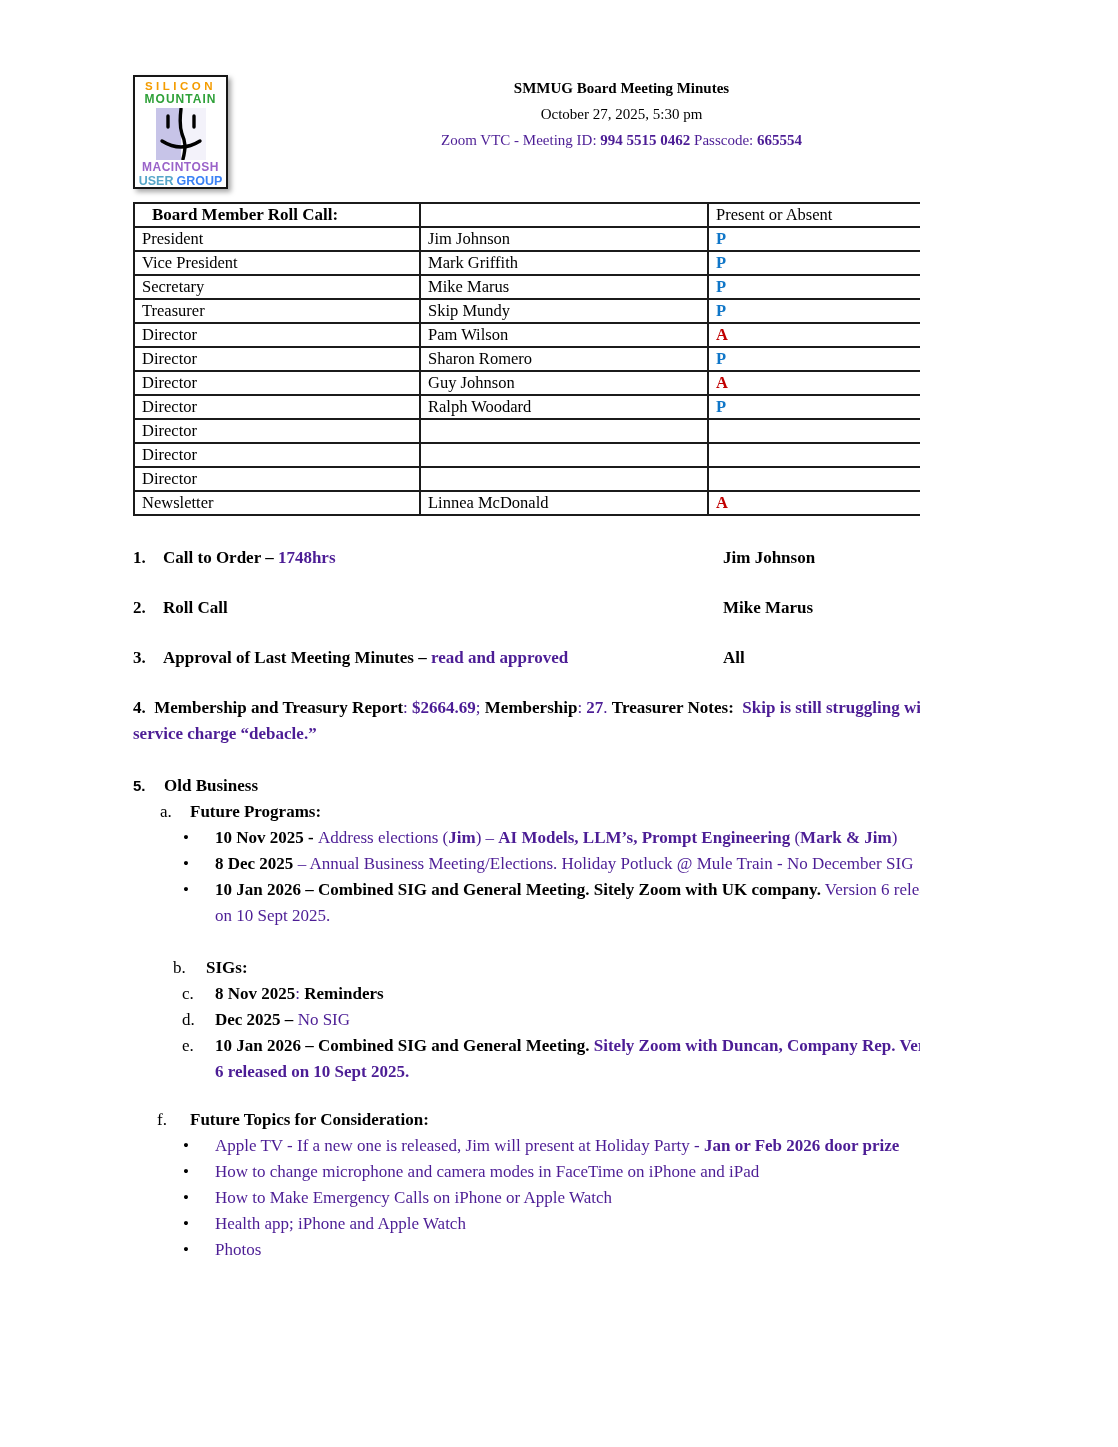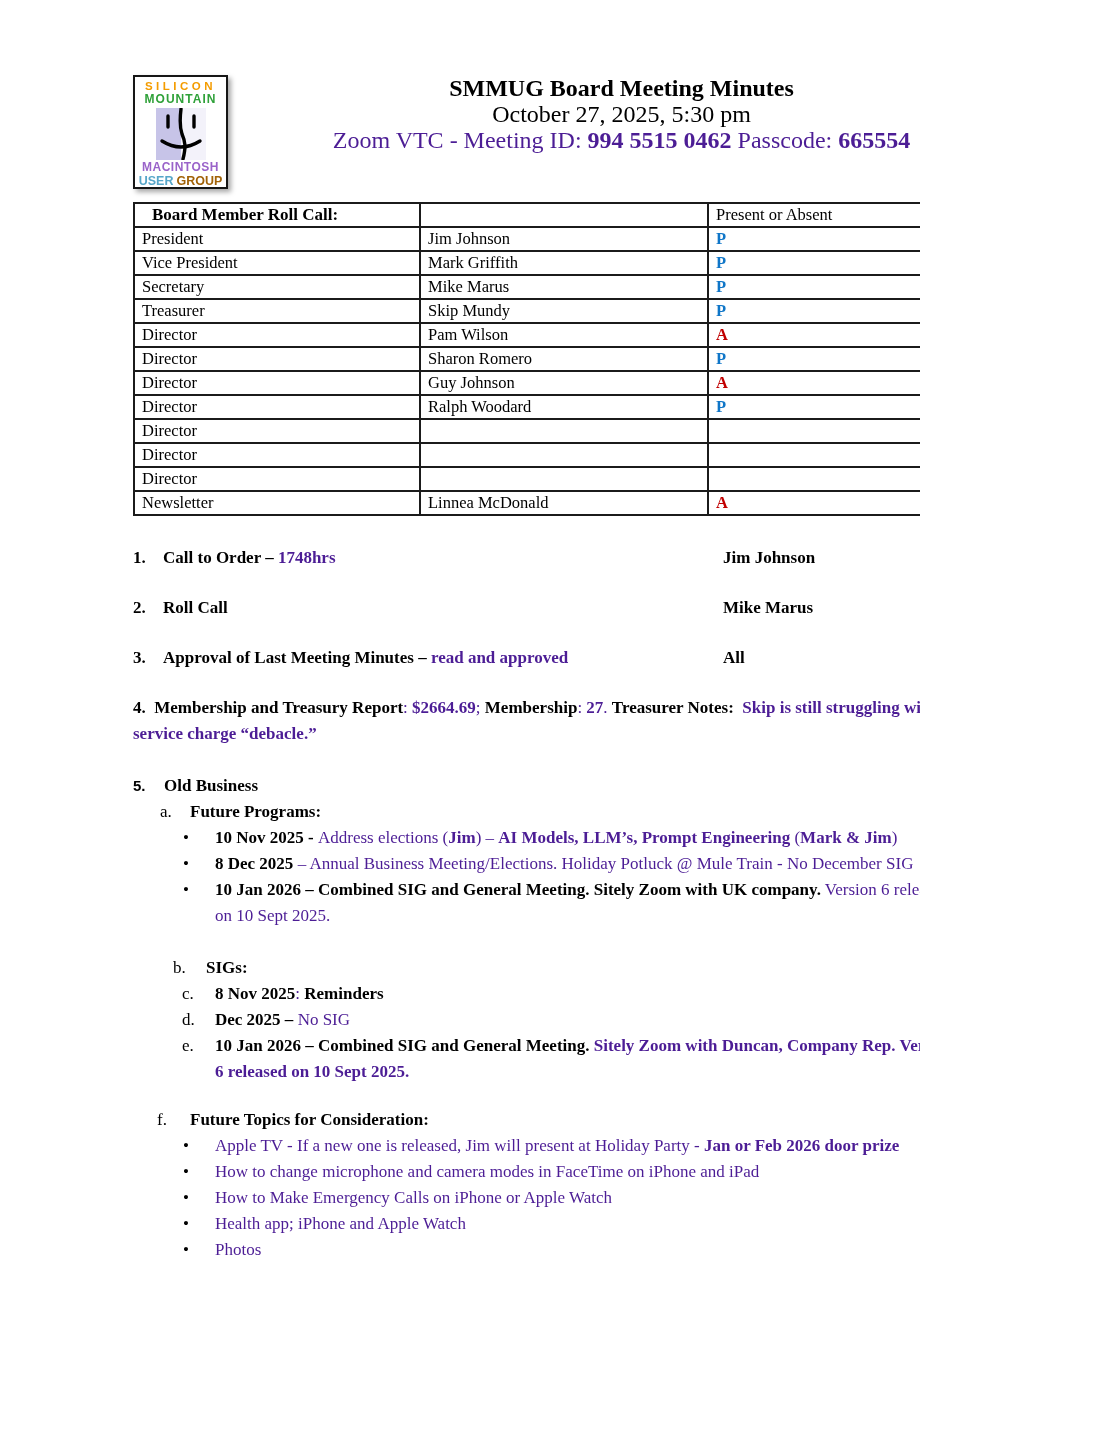--- a/index.html
+++ b/index.html
@@ -11,22 +11,22 @@
   .logo{position:absolute;left:0;top:0;width:95px;height:114px;background:#fff;
         border:2px solid #161616;box-shadow:3px 3px 5px rgba(0,0,0,.35);
         font-family:"Liberation Sans",sans-serif;font-weight:bold;text-align:center;
         box-sizing:border-box;padding-top:3px;}
   .logo-line1{color:#f49c00;font-size:11.5px;letter-spacing:3.5px;line-height:13px;white-space:nowrap;}
   .logo-line2{color:#2fa139;font-size:12px;letter-spacing:1px;line-height:13px;white-space:nowrap;}
   .logo-face{display:block;margin:2px auto 1px;}
   .logo-line3{color:#9a63c9;font-size:12px;letter-spacing:.5px;line-height:13px;white-space:nowrap;}
   .logo-line4{font-size:12.5px;line-height:14px;white-space:nowrap;}
   .logo-user{color:#56a6c9;}
-  .logo-group{color:#a16207;margin-left:3px;}
-  .titles{margin-left:120px;text-align:center;line-height:26px;font-size:24px;}
+  .logo-group{color:#3b82f6;margin-left:3px;}
+  .titles{margin-left:120px;text-align:center;line-height:26px;font-size:15px;}
   .doc-title{font-weight:bold;}
 
   
   .seg-n{font-weight:normal;color:#4c1d95;}
   .seg-b{font-weight:bold;color:#000;}
   .seg-bb{font-weight:bold;color:#4c1d95;}
 
   
   .roll-table{position:absolute;left:133px;top:202px;width:858px;
               border-collapse:collapse;table-layout:fixed;}

